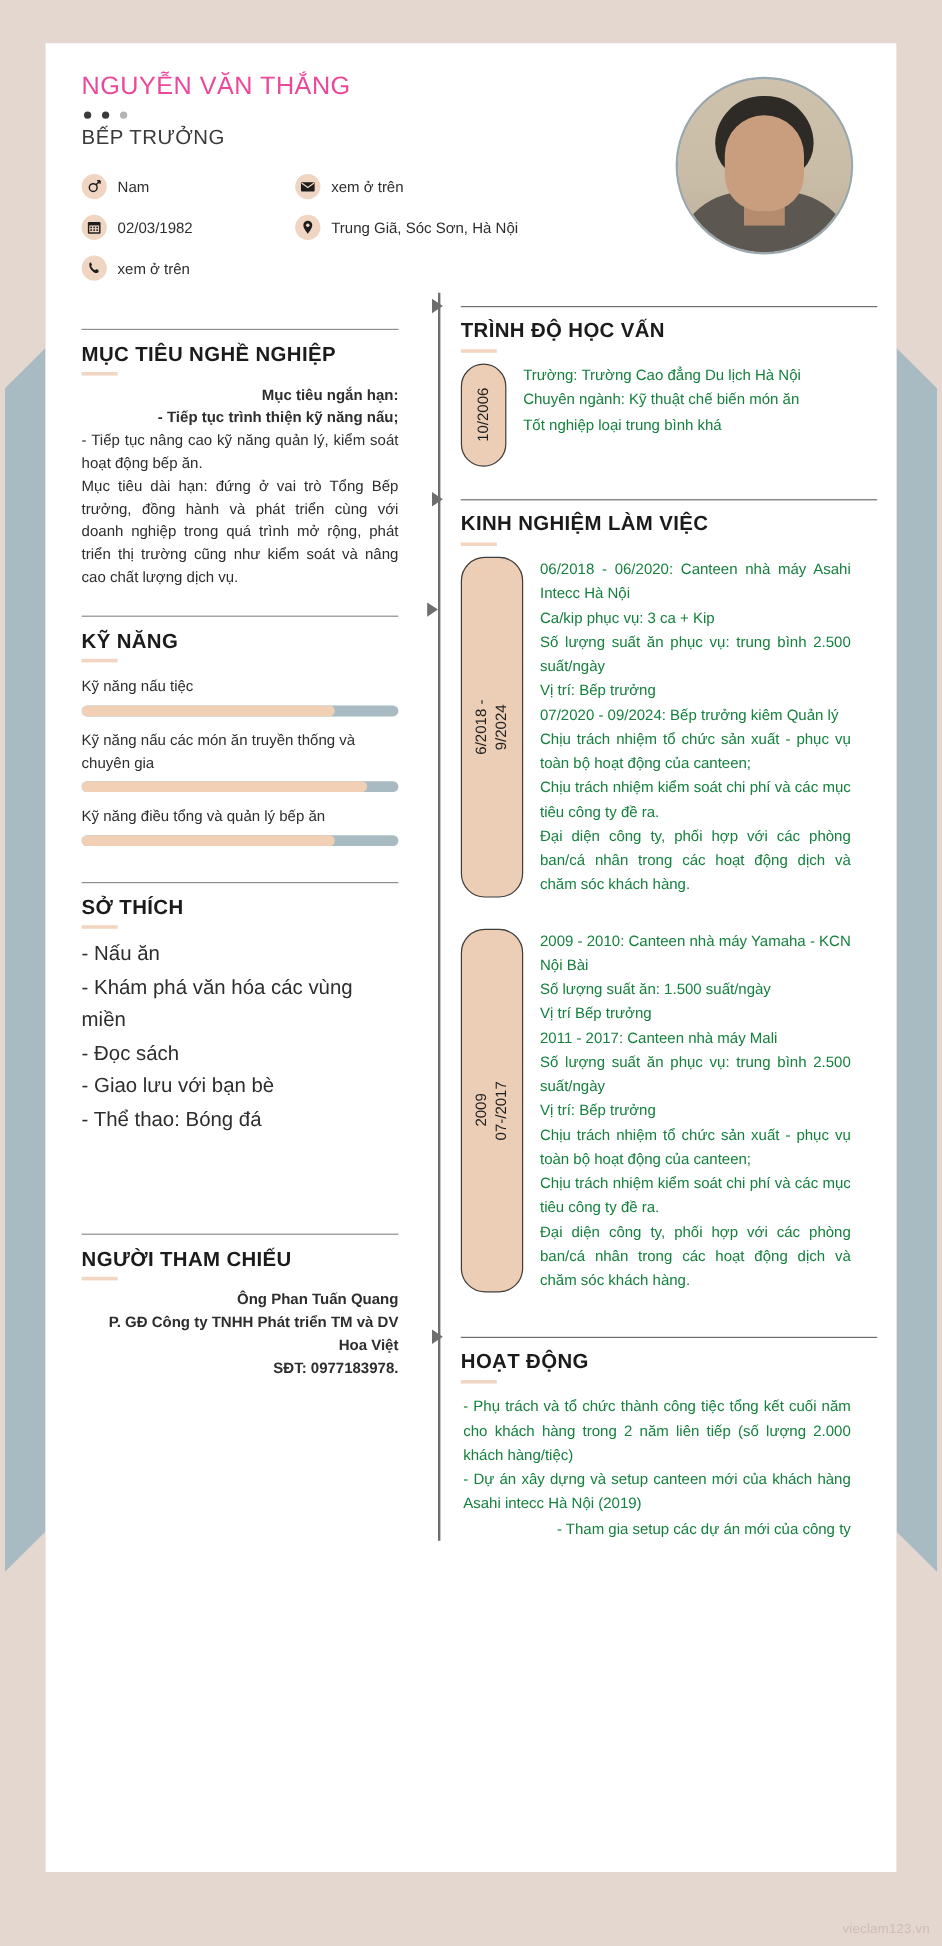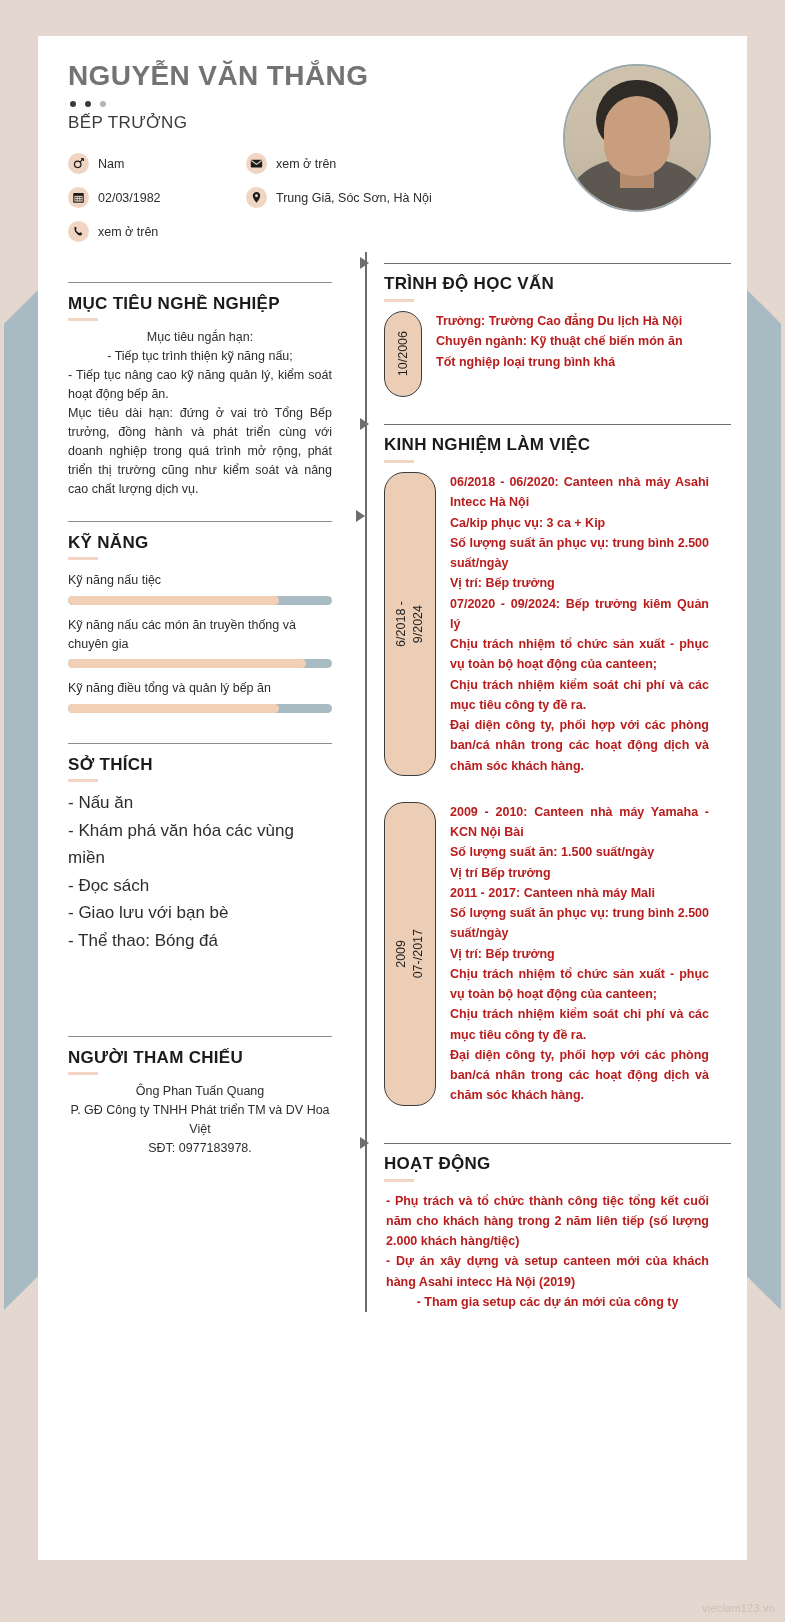--- a/index.html
+++ b/index.html
@@ -34,21 +34,21 @@
   }
   .watermark {
     position: absolute; right: 10px; bottom: 8px;
     font-size: 11px; color: #cfbdb4; letter-spacing: .2px;
     z-index: 3;
   }
 
   
   .header { position: relative; padding: 24px 30px 10px 30px; }
   .name {
-    font-size: 28px; font-weight: bold; color: #737373;
+    font-size: 21px; font-weight: normal; color: #ec4899;
     letter-spacing: .4px;
   }
   .dots { margin: 9px 0 6px 2px; display: flex; gap: 9px; align-items: center; }
   .dots i { display: block; width: 6px; height: 6px; border-radius: 50%; background: #3a3a3a; }
   .dots i:nth-child(3) { background: #b3b3b3; }
   .job-title { font-size: 17px; color: #3a3a3a; letter-spacing: .4px; }
 
   .contact {
     margin-top: 20px;
     display: grid;
@@ -105,21 +105,21 @@
   .col-left { width: 318px; padding: 14px 24px 0 30px; }
   .col-right { width: 391px; padding: 0 16px 0 0; position: relative; }
 
   .sec { margin-top: 16px; }
   .sec-rule { height: 1px; background: #8e8e8e; margin-bottom: 11px; }
   .sec-h {
     font-size: 17px; font-weight: bold; color: #1b1b1b; letter-spacing: .3px;
   }
   .sec-underline { width: 30px; height: 3px; background: #f2d6c3; margin: 4px 0 7px 0; }
   .p { font-size: 12.5px; line-height: 1.52; color: #2d2d2d; text-align: justify; }
-  .p-left { text-align: center; }
+  .p-left { text-align: right; font-weight: bold; }
 
   
   .skill { margin-top: 11px; }
   .skill-label { font-size: 12.5px; color: #2d2d2d; line-height: 1.5; }
   .bar {
     margin-top: 6px; height: 9px; border-radius: 5px; background: #a8bac2;
     overflow: hidden; position: relative;
   }
   .bar > span {
     display: block; height: 100%; border-radius: 5px; background: #f2d0b5;
@@ -167,21 +167,21 @@
     display: flex; align-items: center; justify-content: center;
     padding: 8px 3px;
   }
   .badge .vtext {
     writing-mode: vertical-rl;
     transform: rotate(180deg);
     font-size: 12.5px; color: #1f1f1f; line-height: 1.35;
     text-align: center; white-space: nowrap;
   }
   .badge.two { min-width: 52px; }
-  .entry-body { flex: 1 1 auto; font-size: 12.5px; line-height: 1.62; color: #b91c1c; text-align: justify; font-weight: bold; }
+  .entry-body { flex: 1 1 auto; font-size: 12.5px; line-height: 1.62; color: #15803d; text-align: justify; }
   .entry-body .ln { display: block; }
   .gap { height: 10px; }
 </style>
 </head>
 <body>
 
 <div id="page">
 
   <div class="deco deco-left"></div>
   <div class="deco deco-right"></div>
@@ -403,21 +403,21 @@
           <div class="rsec" style="margin-top:26px;">
             <div class="rsec-top">
               <div class="arrow"></div>
               <div class="hline"></div>
             </div>
             <div class="rsec-h">HOẠT ĐỘNG</div>
             <div class="rsec-underline"></div>
             <div class="entry-body" style="padding-left:2px;">
               <span class="ln">- Phụ trách và tổ chức thành công tiệc tổng kết cuối năm cho khách hàng trong 2 năm liên tiếp (số lượng 2.000 khách hàng/tiệc)</span>
               <span class="ln">- Dự án xây dựng và setup canteen mới của khách hàng Asahi intecc Hà Nội (2019)</span>
-              <span class="ln" style="text-align:center;">- Tham gia setup các dự án mới của công ty</span>
+              <span class="ln" style="text-align:right;">- Tham gia setup các dự án mới của công ty</span>
             </div>
           </div>
 
         </div>
       </div>
 
     </div>
   </div>
 
   <div class="watermark">vieclam123.vn</div>

